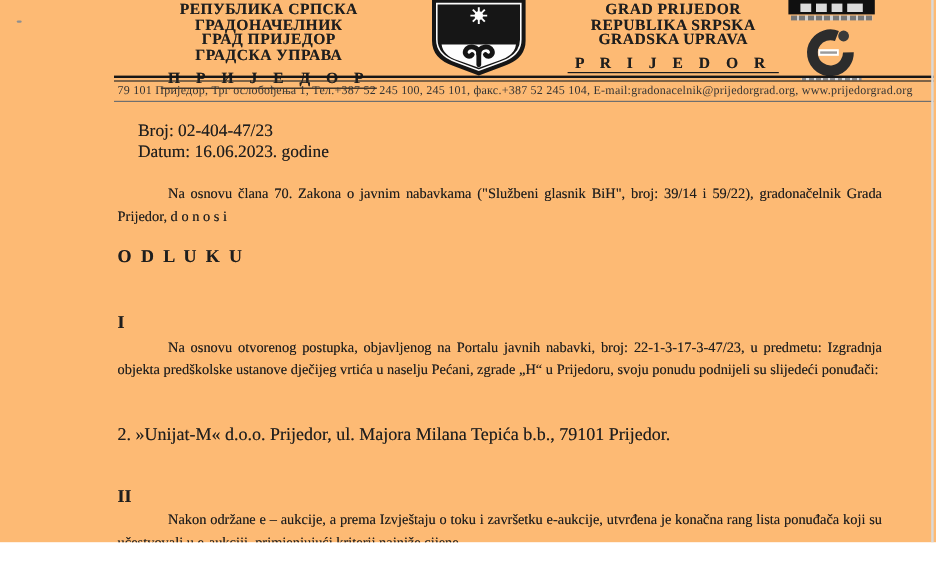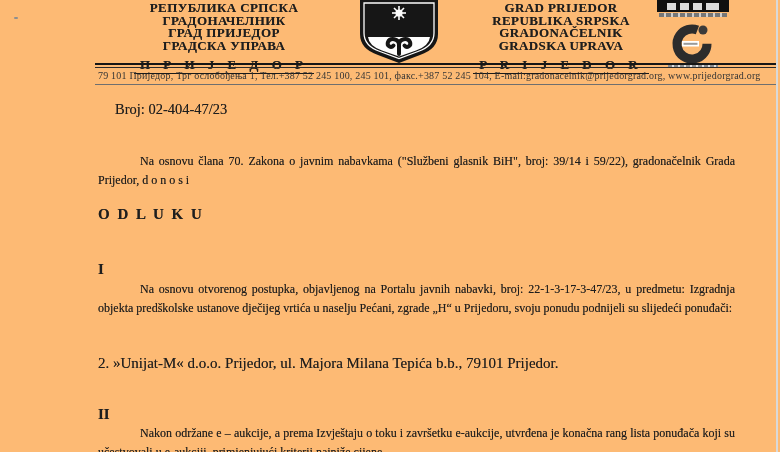--- a/index.html
+++ b/index.html
@@ -72,21 +72,20 @@
         <path d="M42 54 V45"></path>
         <path d="M42 45 C42 38 33 37.5 31 42 C29.5 46 34 48.5 36.5 45.5"></path>
         <path d="M42 45 C42 38 51 37.5 53 42 C54.5 46 50 48.5 47.5 45.5"></path>
       </g>
     </svg>
   </div>
 
   <div class="hdr-block hdr-right scanink">
     <div class="hdr-line">GRAD PRIJEDOR</div>
     <div class="hdr-line">REPUBLIKA SRPSKA</div>
-    <div class="hdr-line">GRADONAČELNIK</div>
     <div class="hdr-line">GRADSKA UPRAVA</div>
     <div><span class="hdr-city">P R I J E D O R</span></div>
   </div>
 
   <div class="badge-logo">
     <i></i>
       <i></i>
       <i></i>
       <i style="width:13px"></i>
   </div>
@@ -100,20 +99,21 @@
     </svg>
   </div>
   <div class="ring-caption"></div>
 
   <div class="rule-thick"></div>
   <div class="rule-thick2"></div>
   <div class="addr">79 101 Приједор, Трг ослобођења 1, Тел.+387 52 245 100, 245 101, факс.+387 52 245 104, E-mail:gradonacelnik@prijedorgrad.org, www.prijedorgrad.org</div>
   <div class="rule-thin"></div>
 
   <div class="meta-line scanink" style="top:101px">Broj: 02-404-47/23</div>
+  <div class="meta-line scanink" style="top:119px">Datum: 16.06.2023. godine</div>
 
   <div class="para scanink" style="top:152px">Na osnovu člana 70. Zakona o javnim nabavkama ("Službeni glasnik BiH", broj: 39/14 i 59/22), gradonačelnik Grada Prijedor, d o n o s i</div>
 
   <div class="center-line scanink" style="top:206px;letter-spacing:2px">O D L U K U</div>
 
   <div class="center-line scanink" style="top:261px">I</div>
   <div class="para scanink" style="top:280px">Na osnovu otvorenog postupka, objavljenog na Portalu javnih nabavki, broj: 22-1-3-17-3-47/23, u predmetu: Izgradnja objekta predškolske ustanove dječijeg vrtića u naselju Pećani, zgrade „H“ u Prijedoru, svoju ponudu podnijeli su slijedeći ponuđači:</div>
   <div class="bidders scanink" style="top:354px">
     <div>2. »Unijat-M« d.o.o. Prijedor, ul. Majora Milana Tepića b.b., 79101 Prijedor.</div>
   </div>

